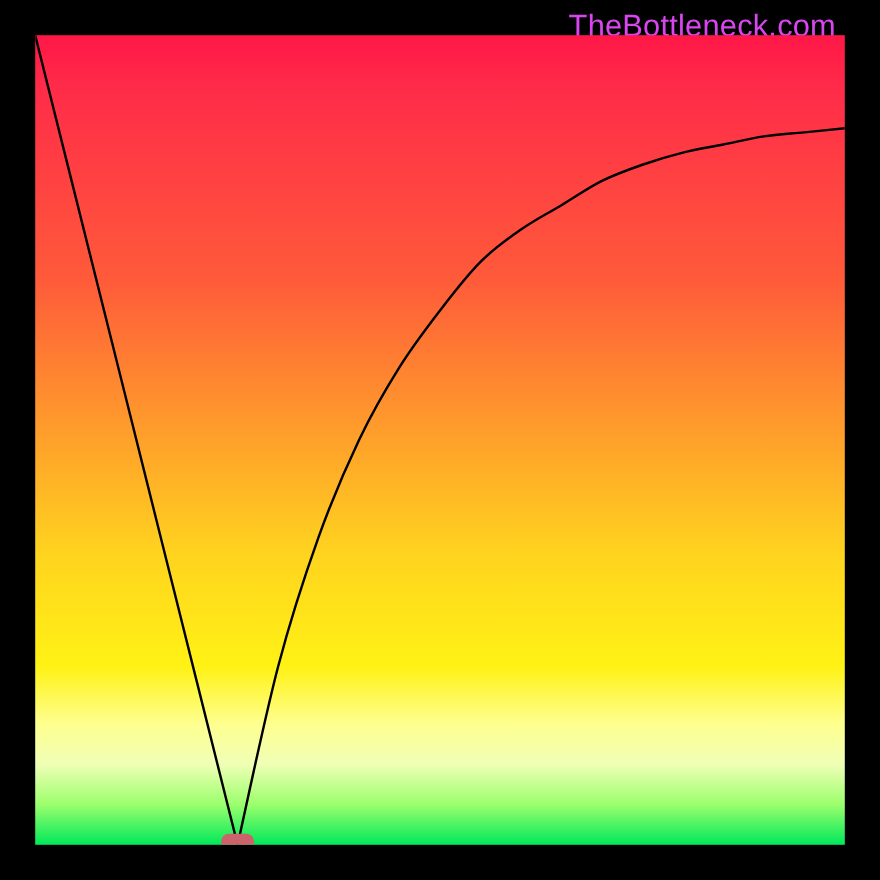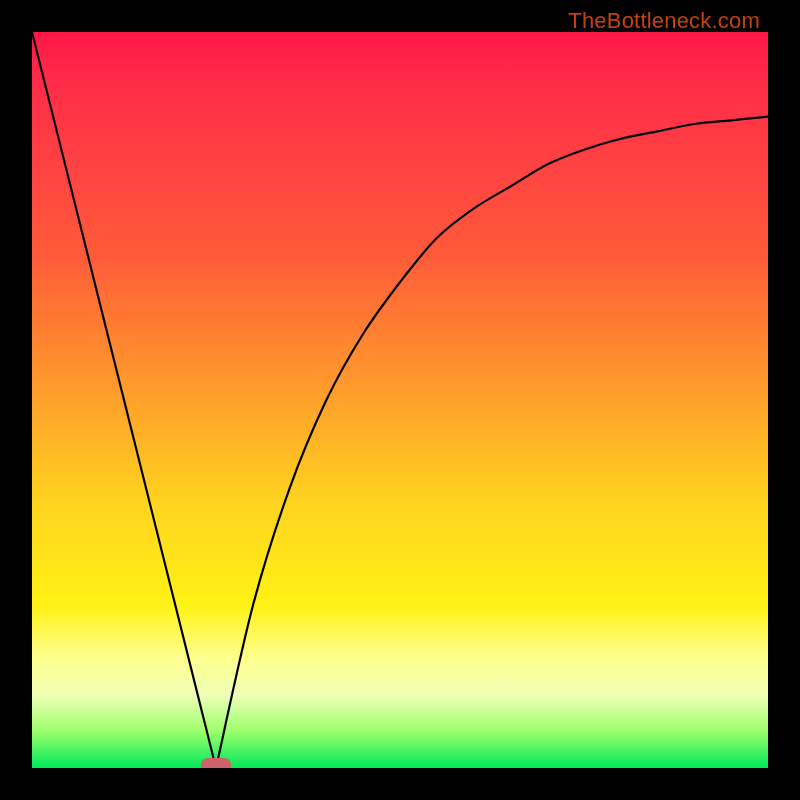--- a/index.html
+++ b/index.html
@@ -36,22 +36,22 @@
       #feff8e 85%,
       #f0ffb6 90%,
       #9cff6d 95%,
       #00e85a 100%
     );
   }
   .watermark {
     position: absolute;
     top: 8px;
     right: 40px;
-    color: #c2410c;
-    font-size: 22px;
+    color: #d946ef;
+    font-size: 28px;
     font-weight: 500;
     letter-spacing: 0.2px;
     user-select: none;
     margin-left: 43px;
   }
   svg.curve {
     position: absolute;
     left: 0;
     top: 0;
     width: 736px;

